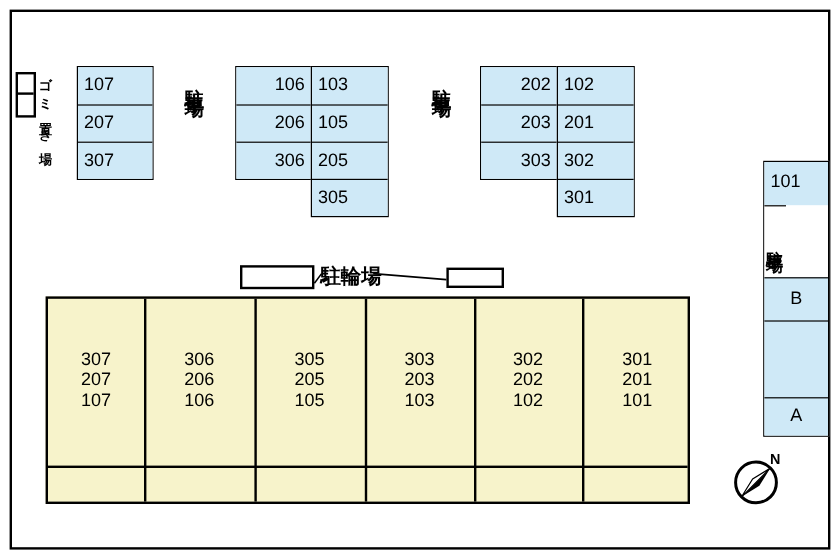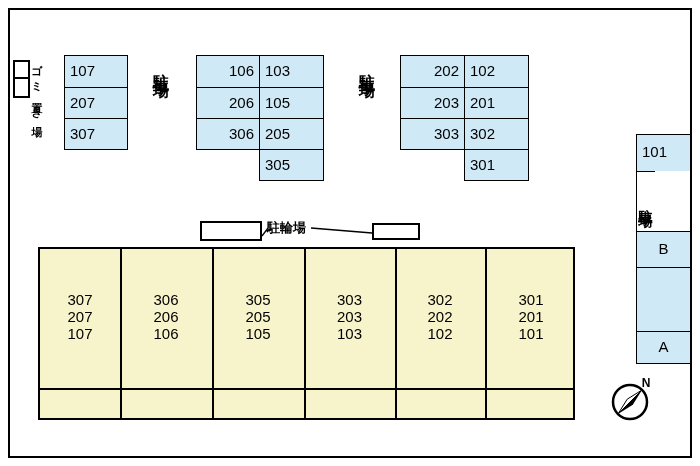--- a/index.html
+++ b/index.html
@@ -26,21 +26,21 @@
             font-weight:bold; font-size:14px; letter-spacing:3px;
             line-height:normal; padding:2px 0; }
 
   
   .garbage { position:absolute; left:13px; top:60px; width:17px; height:38px;
              border:2px solid #000; background:#fff; }
   .garbage .split { position:absolute; left:0; top:15px; width:100%; height:2px; background:#000; }
 
   
   .rack { position:absolute; background:#fff; border:2px solid #000; }
-  .bike-label { position:absolute; left:267px; top:219px; font-size:13px; font-weight:bold; }
+  .bike-label { position:absolute; left:267px; top:219px; font-size:17px; font-weight:bold; }
 
   
   .building { position:absolute; left:38px; top:247px; width:537px; height:173px;
               background:#f7f3cb; border:2px solid #000; }
   .bdiv  { position:absolute; top:0; width:2px; height:100%; background:#000; }
   .bhline{ position:absolute; left:0; top:139px; width:100%; height:2px; background:#000; }
   .unit-label { position:absolute; top:42px; text-align:center; font-size:15px;
                 line-height:17px; color:#000; }
 
   .overlay { position:absolute; left:0; top:0; width:700px; height:466px; pointer-events:none; }

